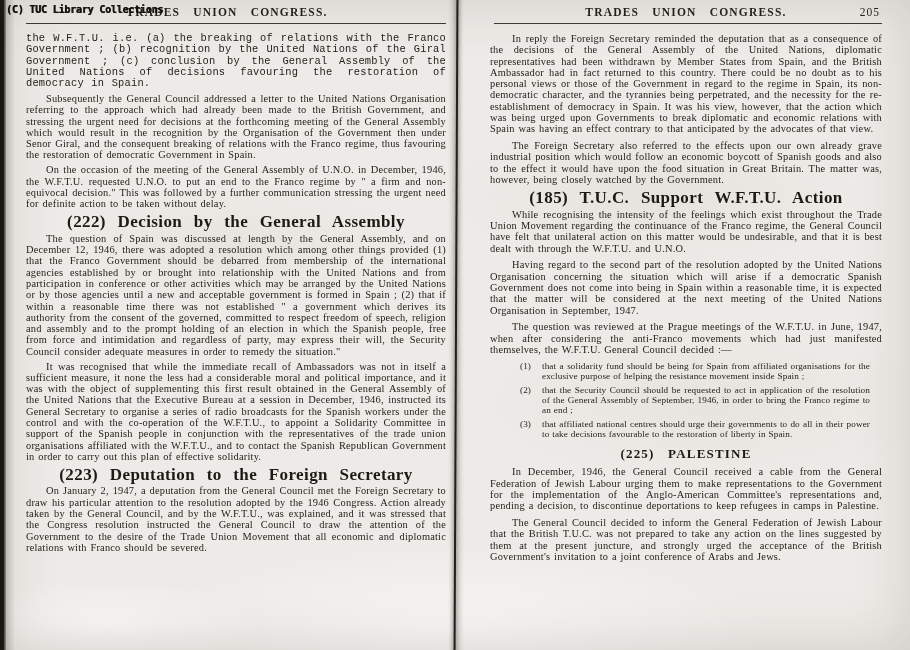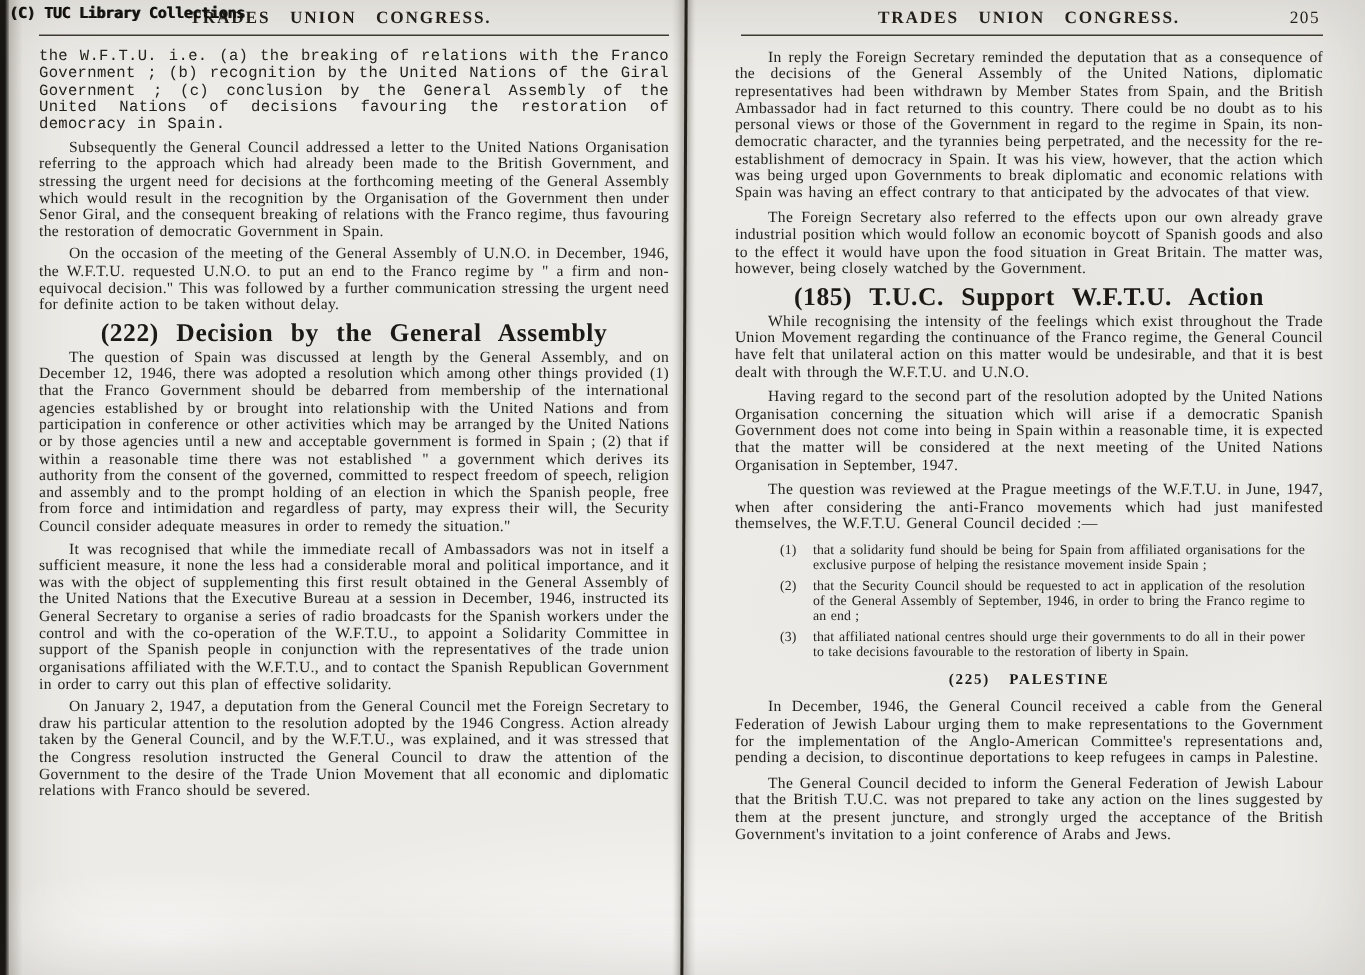--- a/index.html
+++ b/index.html
@@ -65,21 +65,21 @@
     font-size:10.4px; line-height:11.3px; letter-spacing:0.2px; word-spacing:1px;
   }
   .para{ margin:0 0 3.5px; text-indent:20px; }
   .para.no-indent{ text-indent:0;font-family:Liberation Mono, monospace; }
   .col-right .para{ margin-bottom:5.5px; text-indent:22px; }
   .sec-head{
     margin:7px 0 5px; text-align:center; text-indent:0;
     font-size:17px; font-weight:bold; letter-spacing:0.4px; word-spacing:7px;
     color:#1d1a15;
   }
-  .sec-head.big{ font-size:10px; letter-spacing:1.2px; word-spacing:9px; margin:9px 0 7px; }
+  .sec-head.big{ font-size:13px; letter-spacing:1.2px; word-spacing:9px; margin:9px 0 7px; }
   .num-list{
     margin:1px 0 5px 30px; width:350px;
     font-size:9.2px; line-height:10.2px; letter-spacing:0.1px; word-spacing:0.5px;
   }
   .list-item{ position:relative; padding-left:22px; margin-bottom:3.5px; text-align:justify; }
   .list-marker{ position:absolute; left:0; top:0; }
 </style>
 </head>
 <body>
 
@@ -96,20 +96,21 @@
       <span>TRADES UNION CONGRESS.</span>
     </div>
     <div class="head-rule"></div>
     <div class="page-body">
       <p class="para no-indent">the W.F.T.U. i.e. (a) the breaking of relations with the Franco Government ; (b) recognition by the United Nations of the Giral Government ; (c) conclusion by the General Assembly of the United Nations of decisions favouring the restoration of democracy in Spain.</p>
       <p class="para">Subsequently the General Council addressed a letter to the United Nations Organisation referring to the approach which had already been made to the British Government, and stressing the urgent need for decisions at the forthcoming meeting of the General Assembly which would result in the recognition by the Organisation of the Government then under Senor Giral, and the consequent breaking of relations with the Franco regime, thus favouring the restoration of democratic Government in Spain.</p>
       <p class="para">On the occasion of the meeting of the General Assembly of U.N.O. in December, 1946, the W.F.T.U. requested U.N.O. to put an end to the Franco regime by " a firm and non-equivocal decision."  This was followed by a further communication stressing the urgent need for definite action to be taken without delay.</p>
       <h2 class="sec-head">(222) Decision by the General Assembly</h2>
       <p class="para">The question of Spain was discussed at length by the General Assembly, and on December 12, 1946, there was adopted a resolution which among other things provided (1) that the Franco Government should be debarred from membership of the international agencies established by or brought into relationship with the United Nations and from participation in conference or other activities which may be arranged by the United Nations or by those agencies until a new and acceptable government is formed in Spain ; (2) that if within a reasonable time there was not established " a government which derives its authority from the consent of the governed, committed to respect freedom of speech, religion and assembly and to the prompt holding of an election in which the Spanish people, free from force and intimidation and regardless of party, may express their will, the Security Council consider adequate measures in order to remedy the situation."</p>
       <p class="para">It was recognised that while the immediate recall of Ambassadors was not in itself a sufficient measure, it none the less had a considerable moral and political importance, and it was with the object of supplementing this first result obtained in the General Assembly of the United Nations that the Executive Bureau at a session in December, 1946, instructed its General Secretary to organise a series of radio broadcasts for the Spanish workers under the control and with the co-operation of the W.F.T.U., to appoint a Solidarity Committee in support of the Spanish people in conjunction with the representatives of the trade union organisations affiliated with the W.F.T.U., and to contact the Spanish Republican Government in order to carry out this plan of effective solidarity.</p>
+      <h2 class="sec-head">(223) Deputation to the Foreign Secretary</h2>
       <p class="para">On January 2, 1947, a deputation from the General Council met the Foreign Secretary to draw his particular attention to the resolution adopted by the 1946 Congress.  Action already taken by the General Council, and by the W.F.T.U., was explained, and it was stressed that the Congress resolution instructed the General Council to draw the attention of the Government to the desire of the Trade Union Movement that all economic and diplomatic relations with Franco should be severed.</p>
     </div>
   </div>
 
   <div class="col col-right">
     <div class="running-head">
       <span>TRADES UNION CONGRESS.</span>
       <span class="page-num">205</span>
     </div>
     <div class="head-rule"></div>

